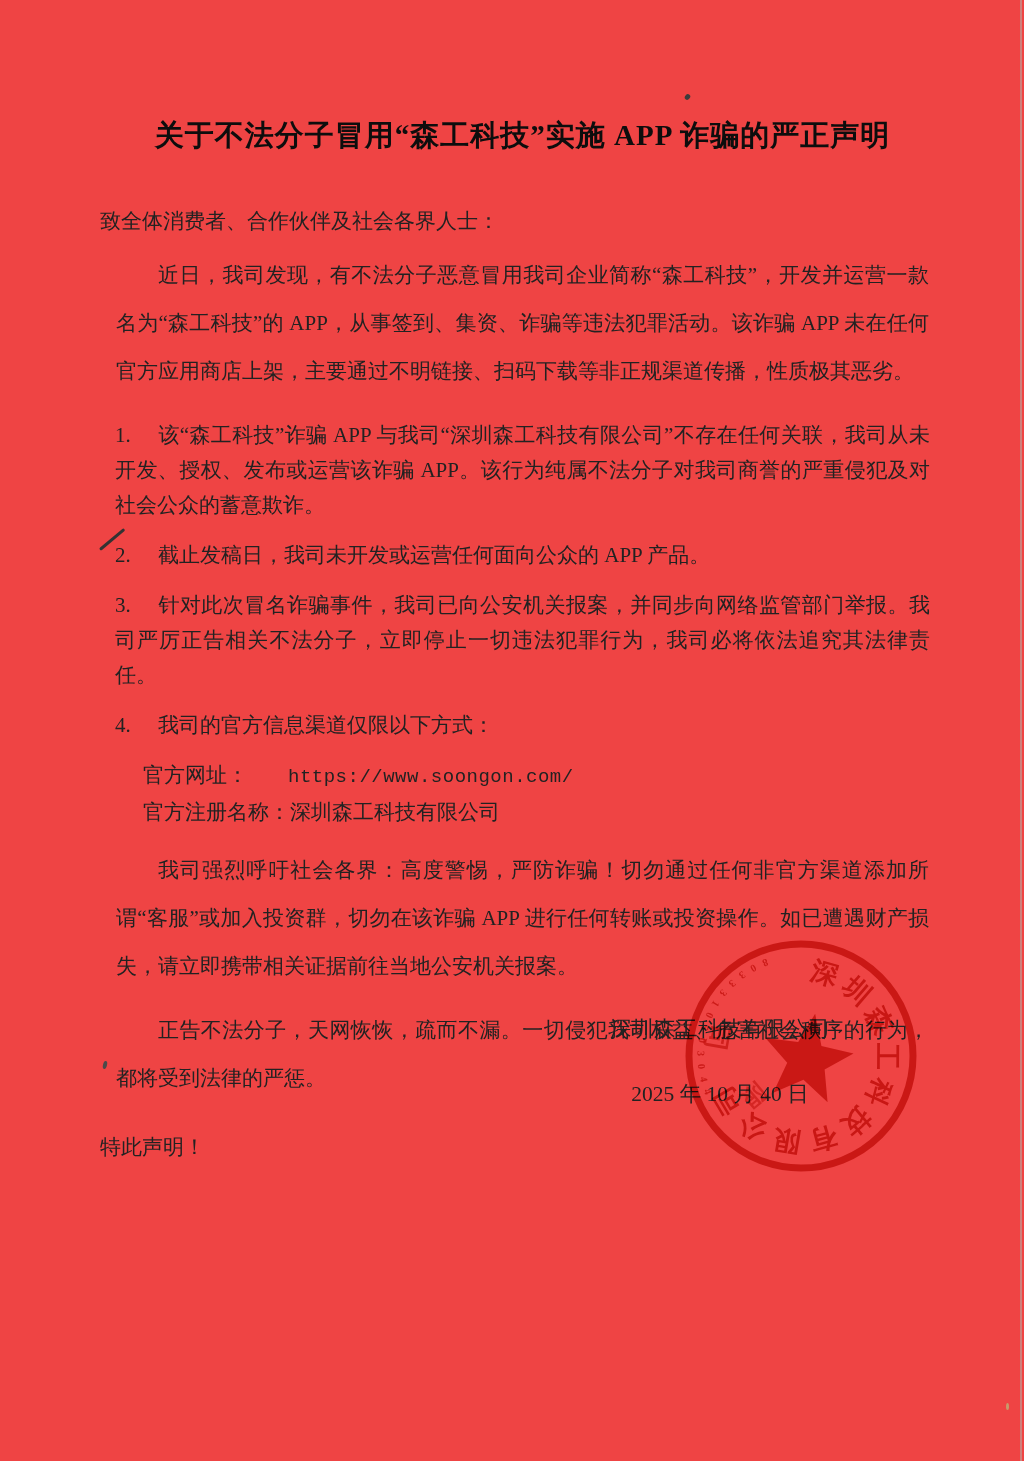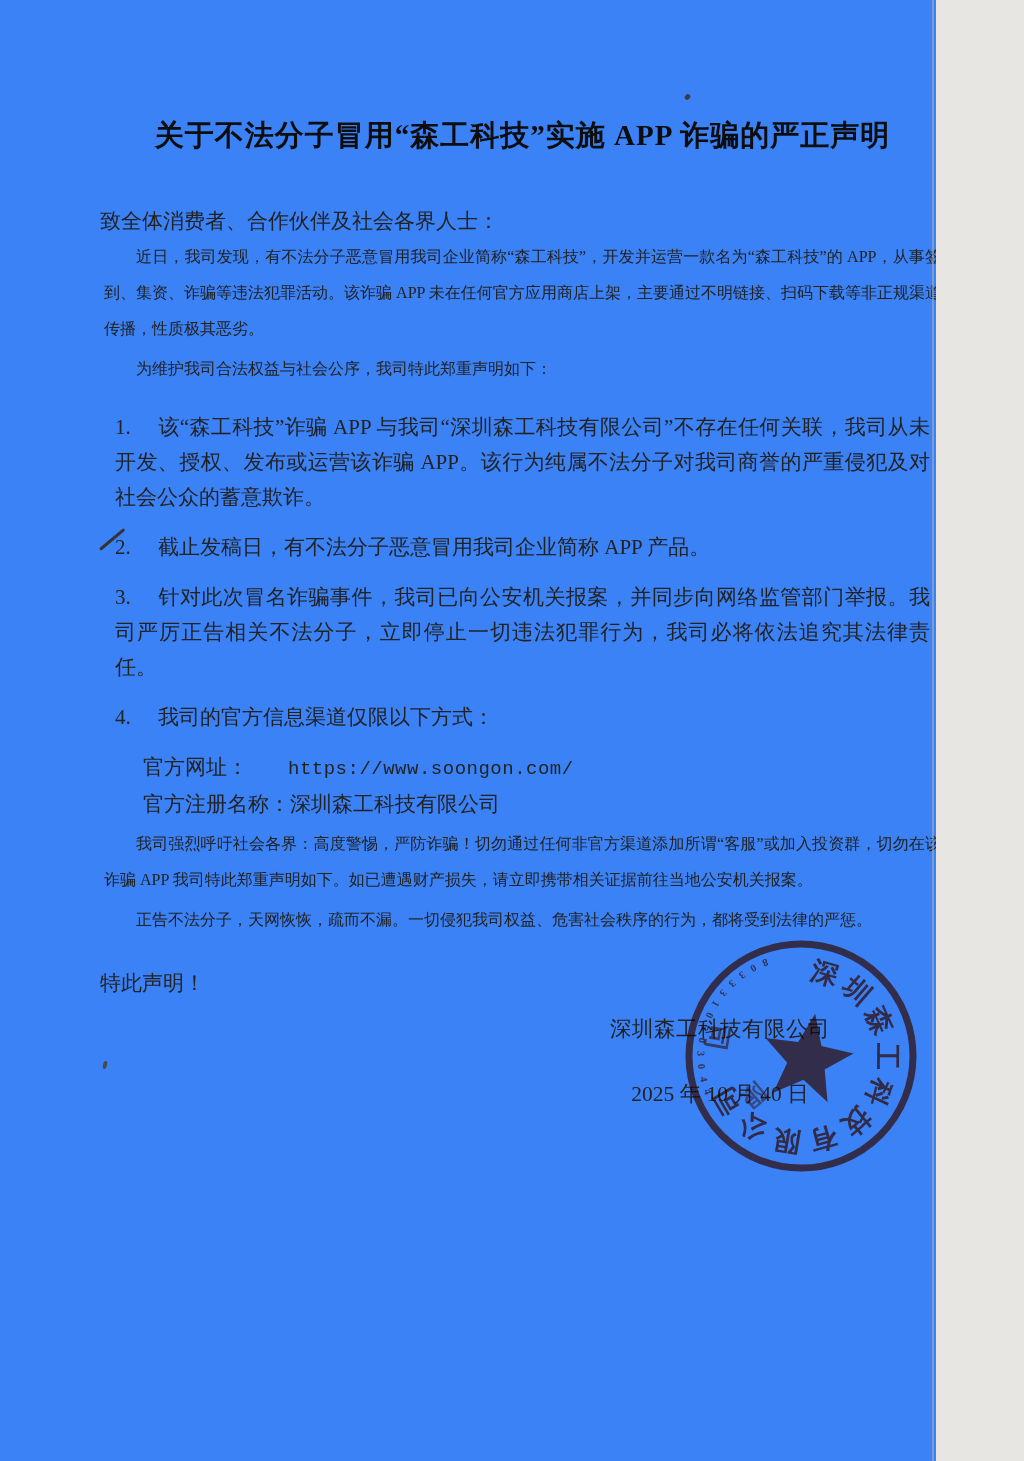--- a/index.html
+++ b/index.html
@@ -1,39 +1,39 @@
 <!DOCTYPE html>
 <html><head>
 <meta charset="utf-8">
 <style>
   html,body{margin:0;padding:0;background:#e8e6e2;}
   .page{
     position:relative;
-    width:936px;height:1461px;
-    background:#3b82f6;
+    width:1024px;height:1461px;
+    background:#ef4444;
     overflow:hidden;
     font-family:"Liberation Serif","DejaVu Serif",serif;
     color:#222;
   }
   .scan-edge{
     position:absolute;top:0;right:2px;width:2px;height:100%;
     background:#b5b2ac;opacity:.55;
   }
   .content{
     position:absolute;left:100px;top:0;width:845px;
   }
   .doc-title{
     margin-top:116px;
     text-align:center;
     font-size:29px;font-weight:bold;color:#0d0d0d;
     letter-spacing:1px;
   }
   .salutation{margin-top:51px;font-size:21px;}
   p.body{
-    margin:4px;font-size:16px;line-height:36px;text-align:justify;
+    margin:16px;font-size:21px;line-height:48px;text-align:justify;
   }
   .indent{text-indent:2em;}
   .p1{margin-top:27px;}
   .p2{margin-top:18px;}
   .statements{margin-top:23px;}
   .statement{margin:15px;font-size:21px;line-height:35px;text-align:justify;}
   .stmt-num{display:inline-block;width:43px;}
   .sub-line{margin-left:43px;font-size:21px;line-height:35px;}
   .url{
     font-family:"Liberation Mono","DejaVu Sans Mono",monospace;
@@ -68,34 +68,33 @@
 <div class="page">
 
   <div class="content">
 
     <div class="doc-title">关于不法分子冒用“森工科技”实施 APP 诈骗的严正声明</div>
 
     <div class="salutation">致全体消费者、合作伙伴及社会各界人士：</div>
 
     <p class="body indent p1">近日，我司发现，有不法分子恶意冒用我司企业简称“森工科技”，开发并运营一款名为“森工科技”的 APP，从事签到、集资、诈骗等违法犯罪活动。该诈骗 APP 未在任何官方应用商店上架，主要通过不明链接、扫码下载等非正规渠道传播，性质极其恶劣。</p>
 
-    <p class="body indent p2">为维护我司合法权益与社会公序，我司特此郑重声明如下：</p>
 
     <div class="statements">
       <p class="statement"><span class="stmt-num">1.</span><span>该“森工科技”诈骗 APP 与我司“深圳森工科技有限公司”不存在任何关联，我司从未开发、授权、发布或运营该诈骗 APP。该行为纯属不法分子对我司商誉的严重侵犯及对社会公众的蓄意欺诈。</span></p>
-      <p class="statement"><span class="stmt-num">2.</span><span>截止发稿日，有不法分子恶意冒用我司企业简称 APP 产品。</span></p>
+      <p class="statement"><span class="stmt-num">2.</span><span>截止发稿日，我司未开发或运营任何面向公众的 APP 产品。</span></p>
       <p class="statement"><span class="stmt-num">3.</span><span>针对此次冒名诈骗事件，我司已向公安机关报案，并同步向网络监管部门举报。我司严厉正告相关不法分子，立即停止一切违法犯罪行为，我司必将依法追究其法律责任。</span></p>
       <p class="statement"><span class="stmt-num">4.</span><span>我司的官方信息渠道仅限以下方式：</span></p>
 
       <div class="sub-line"><span>官方网址：</span><span class="url">https://www.soongon.com/</span></div>
 
       <div class="sub-line"><span>官方注册名称：</span><span>深圳森工科技有限公司</span></div>
     </div>
 
-    <p class="body indent closing1">我司强烈呼吁社会各界：高度警惕，严防诈骗！切勿通过任何非官方渠道添加所谓“客服”或加入投资群，切勿在该诈骗 APP 我司特此郑重声明如下。如已遭遇财产损失，请立即携带相关证据前往当地公安机关报案。</p>
+    <p class="body indent closing1">我司强烈呼吁社会各界：高度警惕，严防诈骗！切勿通过任何非官方渠道添加所谓“客服”或加入投资群，切勿在该诈骗 APP 进行任何转账或投资操作。如已遭遇财产损失，请立即携带相关证据前往当地公安机关报案。</p>
 
     <p class="body indent">正告不法分子，天网恢恢，疏而不漏。一切侵犯我司权益、危害社会秩序的行为，都将受到法律的严惩。</p>
 
     <div class="declaration">特此声明！</div>
   </div>
 
   <div class="signature">
     <div class="sig-company">深圳森工科技有限公司</div>
     <div class="sig-date">2025 年 10 月 40 日</div>
   </div>

